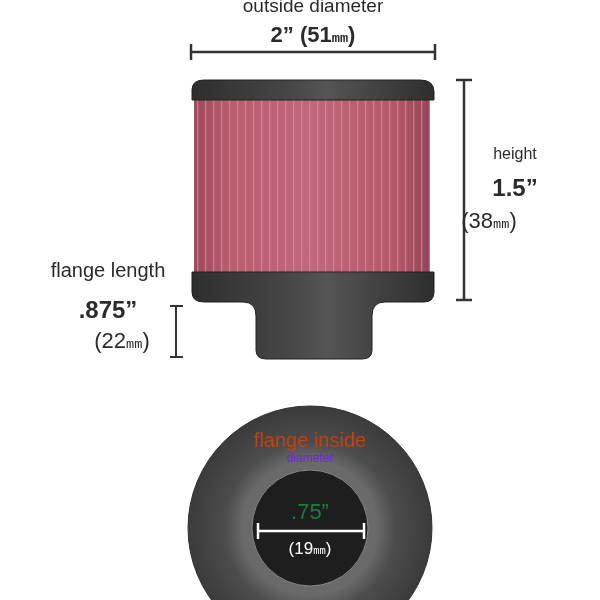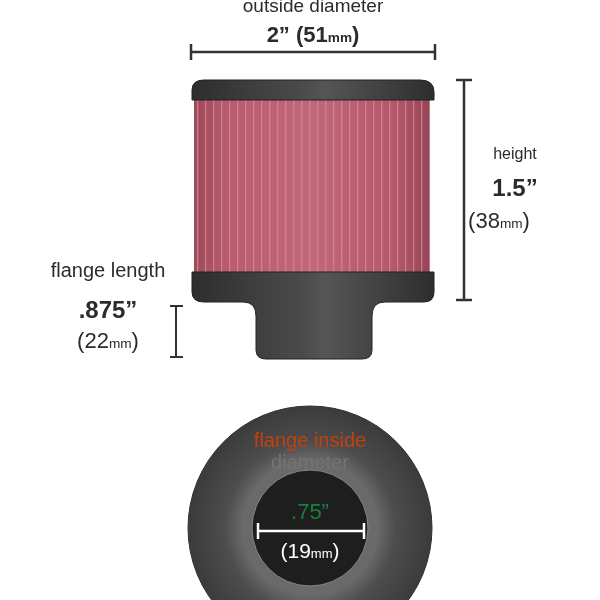--- a/index.html
+++ b/index.html
@@ -1,19 +1,19 @@
 <!DOCTYPE html>
 <html><head>
 <meta charset="utf-8">
 <style>
   html, body { margin:0; padding:0; background:#ffffff; }
   body { width:600px; height:600px; position:relative; overflow:hidden;
          font-family:"Liberation Sans", "DejaVu Sans", sans-serif; color:#2b2b2b; }
   .lbl { position:absolute; text-align:center; line-height:1; white-space:nowrap; }
-  .mm { font-size:0.62em; }
+  .mm { font-size:0.62em;font-family:Liberation Mono, monospace; }
   svg { position:absolute; left:0; top:0; }
 </style>
 </head>
 <body>
 
 <svg width="600" height="600" viewBox="0 0 600 600">
   <defs>
     <linearGradient id="mediaGrad" x1="0" x2="1" y1="0" y2="0">
       <stop offset="0" stop-color="#9d4a5b"></stop>
       <stop offset="0.15" stop-color="#b95c6e"></stop>
@@ -83,22 +83,22 @@
 </svg>
 
 <div class="lbl" style="left:200px; top:-4px; width:226px; font-size:19px;">outside diameter</div>
 <div class="lbl" style="left:200px; top:24px; width:226px; font-size:22px; font-weight:bold;">
   <span>2”</span>
   <span><span>(51</span><span class="mm">mm</span><span>)</span></span>
 </div>
 
 <div class="lbl" style="left:470px; top:146px; width:90px; font-size:16px;">height</div>
 <div class="lbl" style="left:470px; top:176px; width:90px; font-size:24px; font-weight:bold;">1.5”</div>
-<div class="lbl" style="left:454px; top:210px; width:90px; font-size:22px;"><span>(38</span><span class="mm">mm</span><span>)</span></div>
+<div class="lbl" style="left:444px; top:210px; width:90px; font-size:22px;"><span>(38</span><span class="mm">mm</span><span>)</span></div>
 
 <div class="lbl" style="left:38px; top:260px; width:140px; font-size:20px;">flange length</div>
 <div class="lbl" style="left:38px; top:298px; width:140px; font-size:24px; font-weight:bold;">.875”</div>
-<div class="lbl" style="left:38px; top:330px; width:140px; font-size:22px;"><span>(22</span><span class="mm">mm</span><span>)</span></div>
+<div class="lbl" style="left:52px; top:330px; width:140px; font-size:22px;"><span>(22</span><span class="mm">mm</span><span>)</span></div>
 
 <div class="lbl" style="left:210px; top:430px; width:200px; font-size:20px; color:#c2410c;">flange inside</div>
-<div class="lbl" style="left:210px; top:452px; width:200px; font-size:20px; color:#737373;">diameter</div>
+<div class="lbl" style="left:210px; top:452px; width:200px; font-size:12px; color:#6d28d9;">diameter</div>
 <div class="lbl" style="left:260px; top:501px; width:100px; font-size:22px; color:#15803d;">.75”</div>
-<div class="lbl" style="left:260px; top:540px; width:100px; font-size:21px; color:#ffffff;"><span>(19</span><span class="mm">mm</span><span>)</span></div>
+<div class="lbl" style="left:260px; top:540px; width:100px; font-size:17px; color:#ffffff;"><span>(19</span><span class="mm">mm</span><span>)</span></div>
 
 </body></html>

